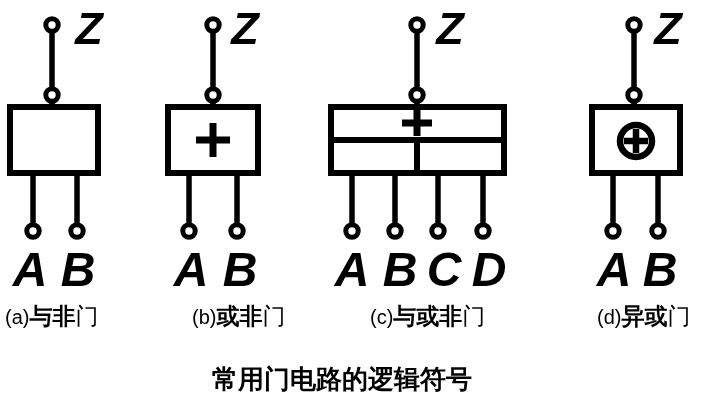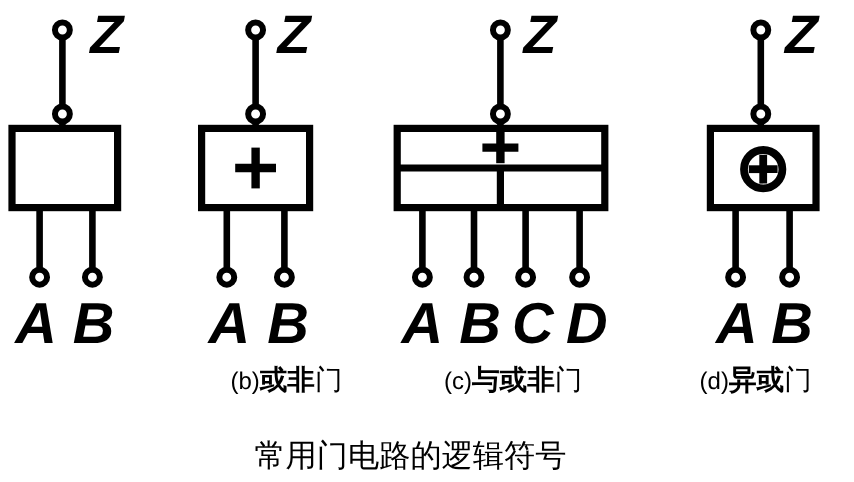--- a/index.html
+++ b/index.html
@@ -22,21 +22,21 @@
   }
   .zlbl { font-size:45px; }
   .caption {
     position:absolute; top:305px; white-space:nowrap; line-height:1;
   }
   .cap-pre  { font-size:20px; font-weight:400; }
   .cap-bold { font-size:23px; font-weight:700; }
   .cap-reg  { font-size:23px; font-weight:400; }
   .title {
     position:absolute; left:212px; top:366px; line-height:1;
-    font-size:26px; font-weight:400; white-space:nowrap;
+    font-size:26px; font-weight:700; white-space:nowrap;
   }
 </style>
 </head>
 <body style="--ink: #000000; --bg: #ffffff;">
 
 <div class="figure">
 
   <svg class="diagram" width="712" height="402" viewBox="0 0 712 402">
 
     <g>
@@ -110,22 +110,23 @@
       <circle class="nd" cx="634" cy="25" r="6.2"></circle>
       <circle class="nd" cx="634" cy="95" r="6.2"></circle>
       <circle class="nd" cx="613" cy="231" r="6.2"></circle>
       <circle class="nd" cx="658" cy="231" r="6.2"></circle>
       <text class="lbl zlbl" x="668" y="44">Z</text>
       <text class="lbl" x="614" y="286">A</text>
       <text class="lbl" x="660" y="286">B</text>
     </g>
   </svg>
 
+  <div class="caption" style="left:5px"><span class="cap-pre">(a)</span><span class="cap-bold">与非</span><span class="cap-reg">门</span></div>
 
   <div class="caption" style="left:192px"><span class="cap-pre">(b)</span><span class="cap-bold">或非</span><span class="cap-reg">门</span></div>
 
   <div class="caption" style="left:370px"><span class="cap-pre">(c)</span><span class="cap-bold">与或非</span><span class="cap-reg">门</span></div>
 
-  <div class="caption" style="left:583px"><span class="cap-pre">(d)</span><span class="cap-bold">异或</span><span class="cap-reg">门</span></div>
+  <div class="caption" style="left:597px"><span class="cap-pre">(d)</span><span class="cap-bold">异或</span><span class="cap-reg">门</span></div>
 
   <div class="title">常用门电路的逻辑符号</div>
 
 </div>
 
 </body></html>

